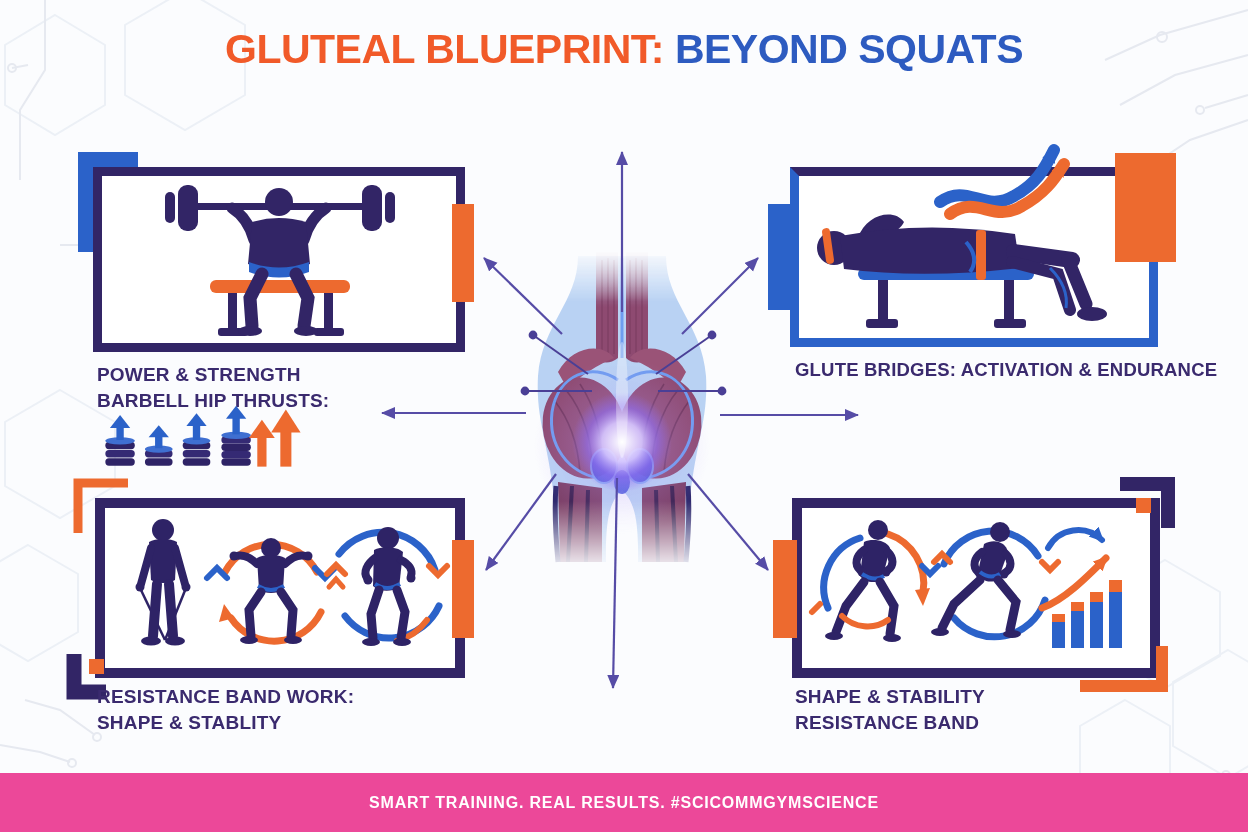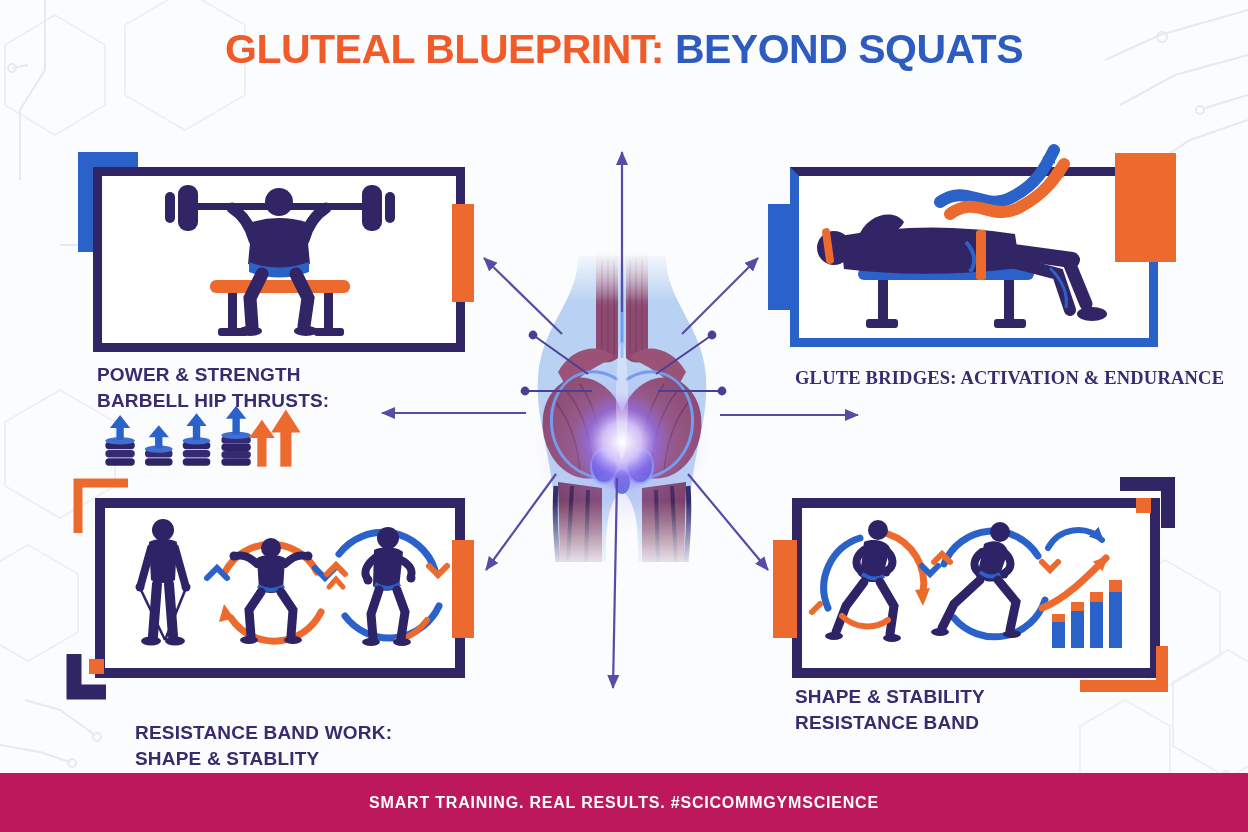--- a/index.html
+++ b/index.html
@@ -25,21 +25,21 @@
   .blue{background:#2B62C9;}
   .orange{background:#ED6A2F;}
 
   
   .caption{position:absolute;color:#3A2A6E;font-weight:bold;font-size:19px;
            line-height:26px;letter-spacing:0.2px;white-space:nowrap;}
   .caption.single{font-size:18.5px;}
 
   
   .footer{position:absolute;left:0;top:773px;width:1248px;height:59px;
-          background:#be185d;display:flex;align-items:center;justify-content:center;}
+          background:#ec4899;display:flex;align-items:center;justify-content:center;}
   .footer span{color:#ffffff;font-weight:bold;font-size:16px;letter-spacing:0.8px;}
 </style>
 </head>
 <body>
 
 <div class="canvas">
 
   <svg class="abs" style="left:0;top:0;" width="1248" height="832" viewBox="0 0 1248 832">
     <defs>
       <marker id="ahP" markerUnits="userSpaceOnUse" markerWidth="16" markerHeight="14" refX="13" refY="6" orient="auto">
@@ -198,21 +198,21 @@
       <path d="M268,84 L286,128" stroke="#322566" stroke-width="13" stroke-linecap="round"></path>
       <ellipse cx="292" cy="138" rx="15" ry="7" fill="#322566"></ellipse>
       <path d="M212,86 L258,98 L270,134" stroke="#322566" stroke-width="12" stroke-linecap="round" fill="none"></path>
       <rect x="24" y="52" width="8" height="36" rx="4" fill="#ED6A2F" transform="rotate(-8 28 70)"></rect>
       <rect x="176" y="54" width="10" height="50" rx="3" fill="#ED6A2F"></rect>
       <path d="M166,66 Q180,82 170,96" stroke="#2B62C9" stroke-width="4" fill="none"></path>
       <path d="M250,92 C262,104 268,118 266,132" stroke="#2B62C9" stroke-width="3" fill="none"></path>
     </g>
   </svg>
 
-  <div class="caption single" style="left:795px;top:365px;font-family:Liberation Serif, serif;">
+  <div class="caption single" style="left:795px;top:357px;">
     <div>GLUTE BRIDGES: ACTIVATION &amp; ENDURANCE</div>
   </div>
 
   <svg class="abs" style="left:500px;top:250px;" width="244" height="322" viewBox="0 0 244 322">
     <defs>
       <linearGradient id="fadeV" x1="0" y1="0" x2="0" y2="1">
         <stop offset="0" stop-color="#fff" stop-opacity="0"></stop>
         <stop offset="0.16" stop-color="#fff" stop-opacity="1"></stop>
         <stop offset="0.78" stop-color="#fff" stop-opacity="1"></stop>
         <stop offset="1" stop-color="#fff" stop-opacity="0"></stop>
@@ -371,21 +371,21 @@
       <circle cx="263" cy="72" r="4.5" fill="#2E2366"></circle>
         <circle cx="306" cy="70" r="4.5" fill="#2E2366"></circle>
       <path d="M270,76 Q282,84 295,76" stroke="#2B62C9" stroke-width="4" fill="none"></path>
       <path d="M274,82 L266,106 L268,130" stroke="#2E2366" stroke-width="9" stroke-linecap="round" fill="none"></path>
       <path d="M292,82 L300,104 L296,130" stroke="#2E2366" stroke-width="9" stroke-linecap="round" fill="none"></path>
       <ellipse cx="266" cy="134" rx="9" ry="4" fill="#2E2366"></ellipse>
         <ellipse cx="297" cy="134" rx="9" ry="4" fill="#2E2366"></ellipse>
     </g>
   </svg>
 
-  <div class="caption" style="left:97px;top:720px;margin-left:38px;">
+  <div class="caption" style="left:97px;top:684px;">
     <div>RESISTANCE BAND WORK:</div>
     <div>SHAPE &amp; STABLITY</div>
   </div>
 
   <div class="frame navy thick" style="left:792px;top:498px;width:368px;height:180px;"></div>
   <div class="accent-block orange" style="left:773px;top:540px;width:24px;height:98px;"></div>
   <svg class="abs" style="left:1112px;top:474px;" width="66" height="58" viewBox="0 0 66 58">
     <path d="M8,10 L56,10 L56,54" stroke="#322566" stroke-width="14" fill="none"></path>
     <rect x="24" y="24" width="15" height="15" fill="#ED6A2F"></rect>
   </svg>

